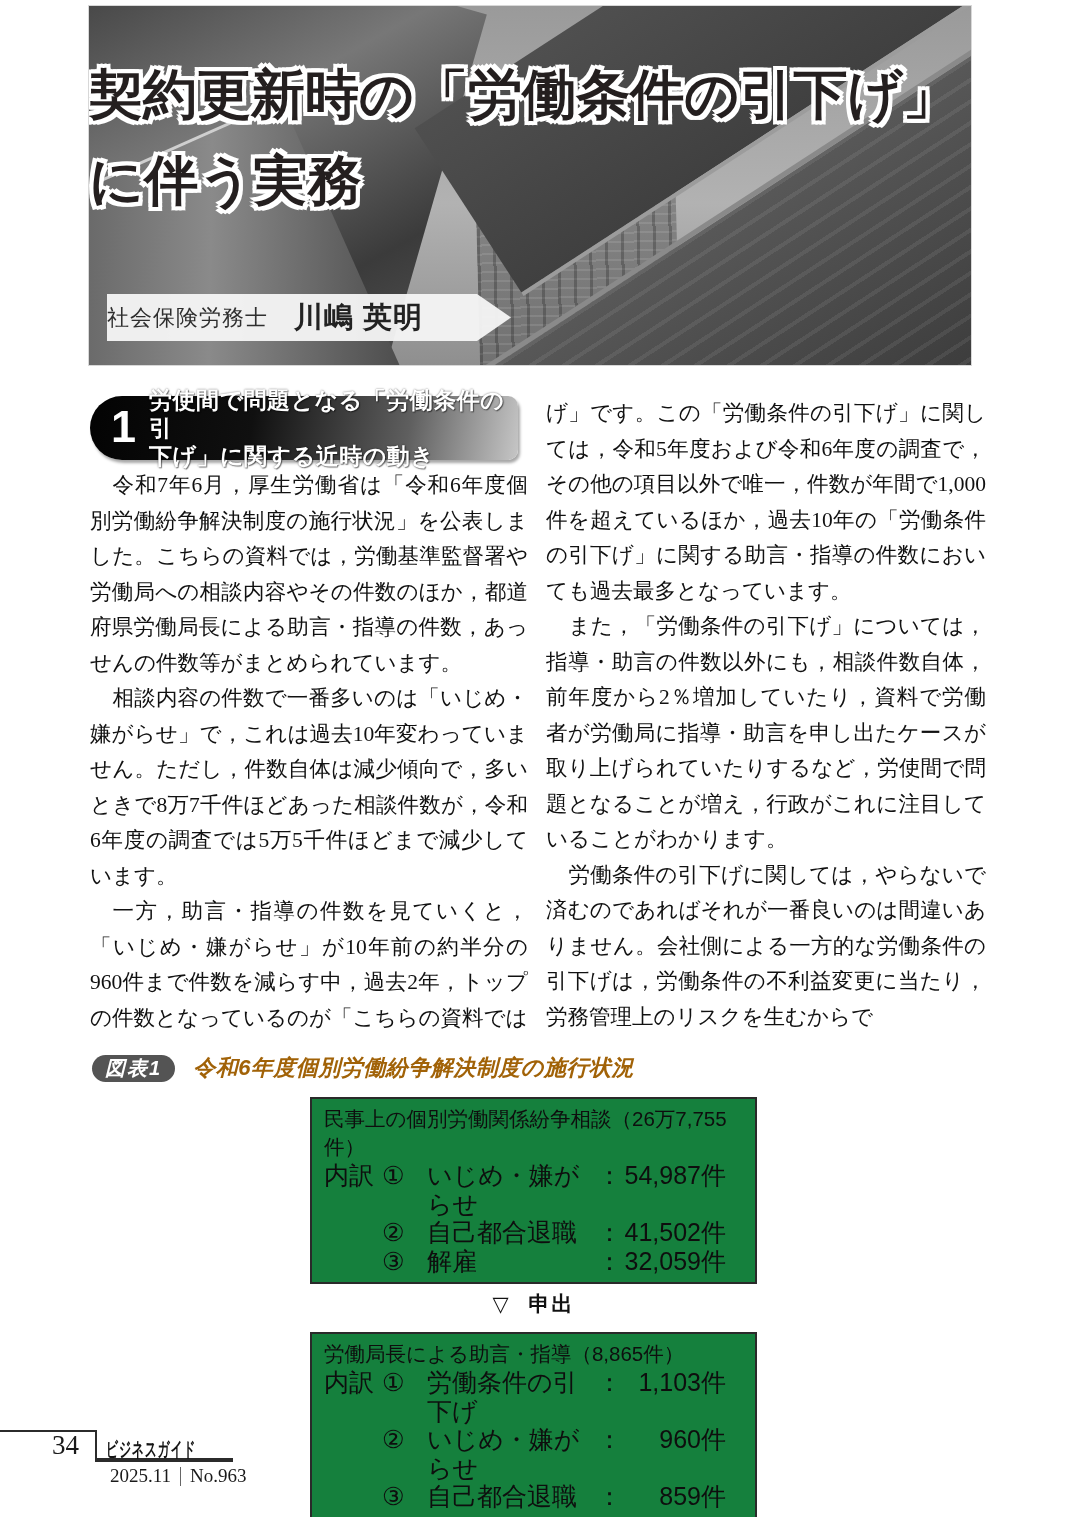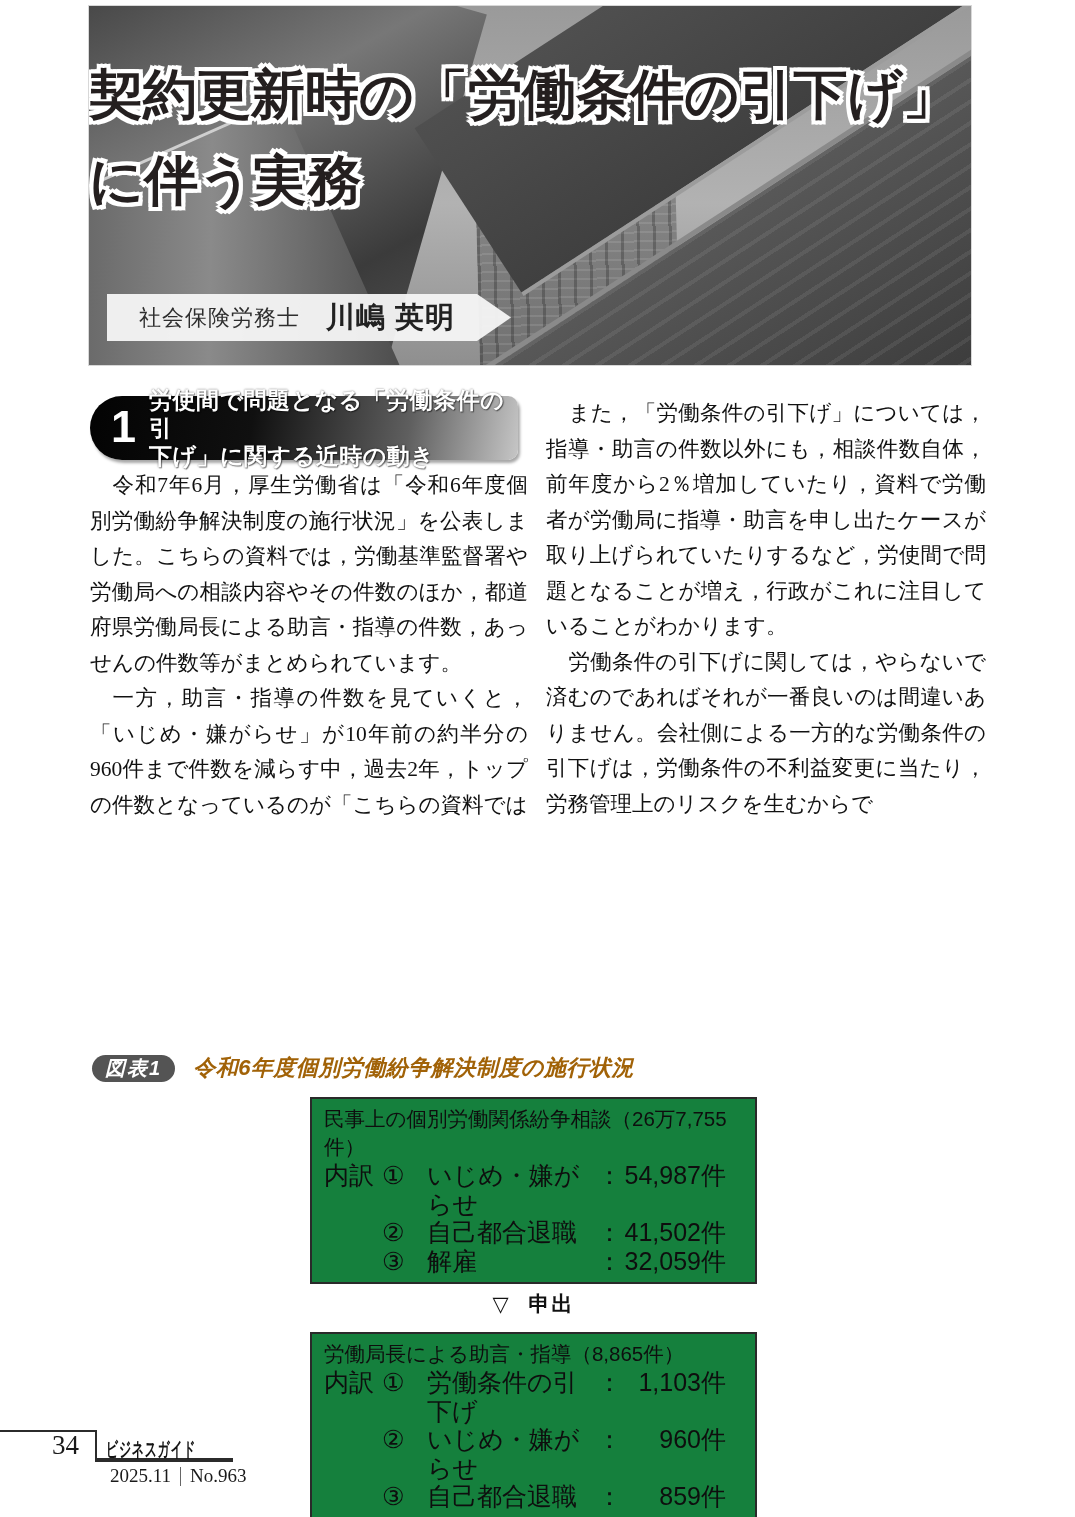--- a/index.html
+++ b/index.html
@@ -66,21 +66,21 @@
       -4px -4px 0 #fff, 4px -4px 0 #fff, -4px 4px 0 #fff, 4px 4px 0 #fff,
       -4px 0 0 #fff, 4px 0 0 #fff, 0 -4px 0 #fff, 0 4px 0 #fff,
       -3px -3px 0 #fff, 3px -3px 0 #fff, -3px 3px 0 #fff, 3px 3px 0 #fff;
   }
   .title-line { display:block; }
 
   .byline {
     position:absolute; left:18px; top:288px; width:404px; height:47px;
     background:rgba(246,246,246,0.95);
     clip-path:polygon(0 0, calc(100% - 34px) 0, 100% 50%, calc(100% - 34px) 100%, 0 100%);
-    display:flex; align-items:center; padding-left:32px;
+    display:flex; align-items:center; 
     font-family:"Liberation Sans","DejaVu Sans",sans-serif; color:#2e2e2e;
   }
   .byline-role { font-size:22px; letter-spacing:1px; }
   .byline-name { font-size:29px; font-weight:600; margin-left:26px; letter-spacing:1px; color:#222; }
 
   
   .main { position:absolute; left:90px; top:396px; width:896px; display:flex; }
   .col-left  { width:438px; margin-right:18px; }
   .col-right { width:440px; }
   .sec-heading {
@@ -180,23 +180,25 @@
   <div class="main">
     <div class="col-left">
       <div class="sec-heading">
         <span class="sec-num">1</span>
         <span class="sec-lines">
           <span class="sec-line">労使間で問題となる「労働条件の引</span>
           <span class="sec-line">下げ」に関する近時の動き</span>
         </span>
       </div>
       <p>令和7年6月，厚生労働省は「令和6年度個別労働紛争解決制度の施行状況」を公表しました。こちらの資料では，労働基準監督署や労働局への相談内容やその件数のほか，都道府県労働局長による助言・指導の件数，あっせんの件数等がまとめられています。</p>
+      <p>相談内容の件数で一番多いのは「いじめ・嫌がらせ」で，これは過去10年変わっていません。ただし，件数自体は減少傾向で，多いときで8万7千件ほどあった相談件数が，令和6年度の調査では5万5千件ほどまで減少しています。</p>
       <p>一方，助言・指導の件数を見ていくと，「いじめ・嫌がらせ」が10年前の約半分の960件まで件数を減らす中，過去2年，トップの件数となっているのが「こちらの資料では</p>
     </div>
     <div class="col-right">
+      <p class="cont">げ」です。この「労働条件の引下げ」に関しては，令和5年度および令和6年度の調査で，その他の項目以外で唯一，件数が年間で1,000件を超えているほか，過去10年の「労働条件の引下げ」に関する助言・指導の件数においても過去最多となっています。</p>
       <p>また，「労働条件の引下げ」については，指導・助言の件数以外にも，相談件数自体，前年度から2％増加していたり，資料で労働者が労働局に指導・助言を申し出たケースが取り上げられていたりするなど，労使間で問題となることが増え，行政がこれに注目していることがわかります。</p>
       <p>労働条件の引下げに関しては，やらないで済むのであればそれが一番良いのは間違いありません。会社側による一方的な労働条件の引下げは，労働条件の不利益変更に当たり，労務管理上のリスクを生むからで</p>
     </div>
   </div>
 
   <div class="figure">
     <div class="fig-caption-row">
       <span class="fig-badge">図表1</span>
       <span class="fig-title">令和6年度個別労働紛争解決制度の施行状況</span>
     </div>

